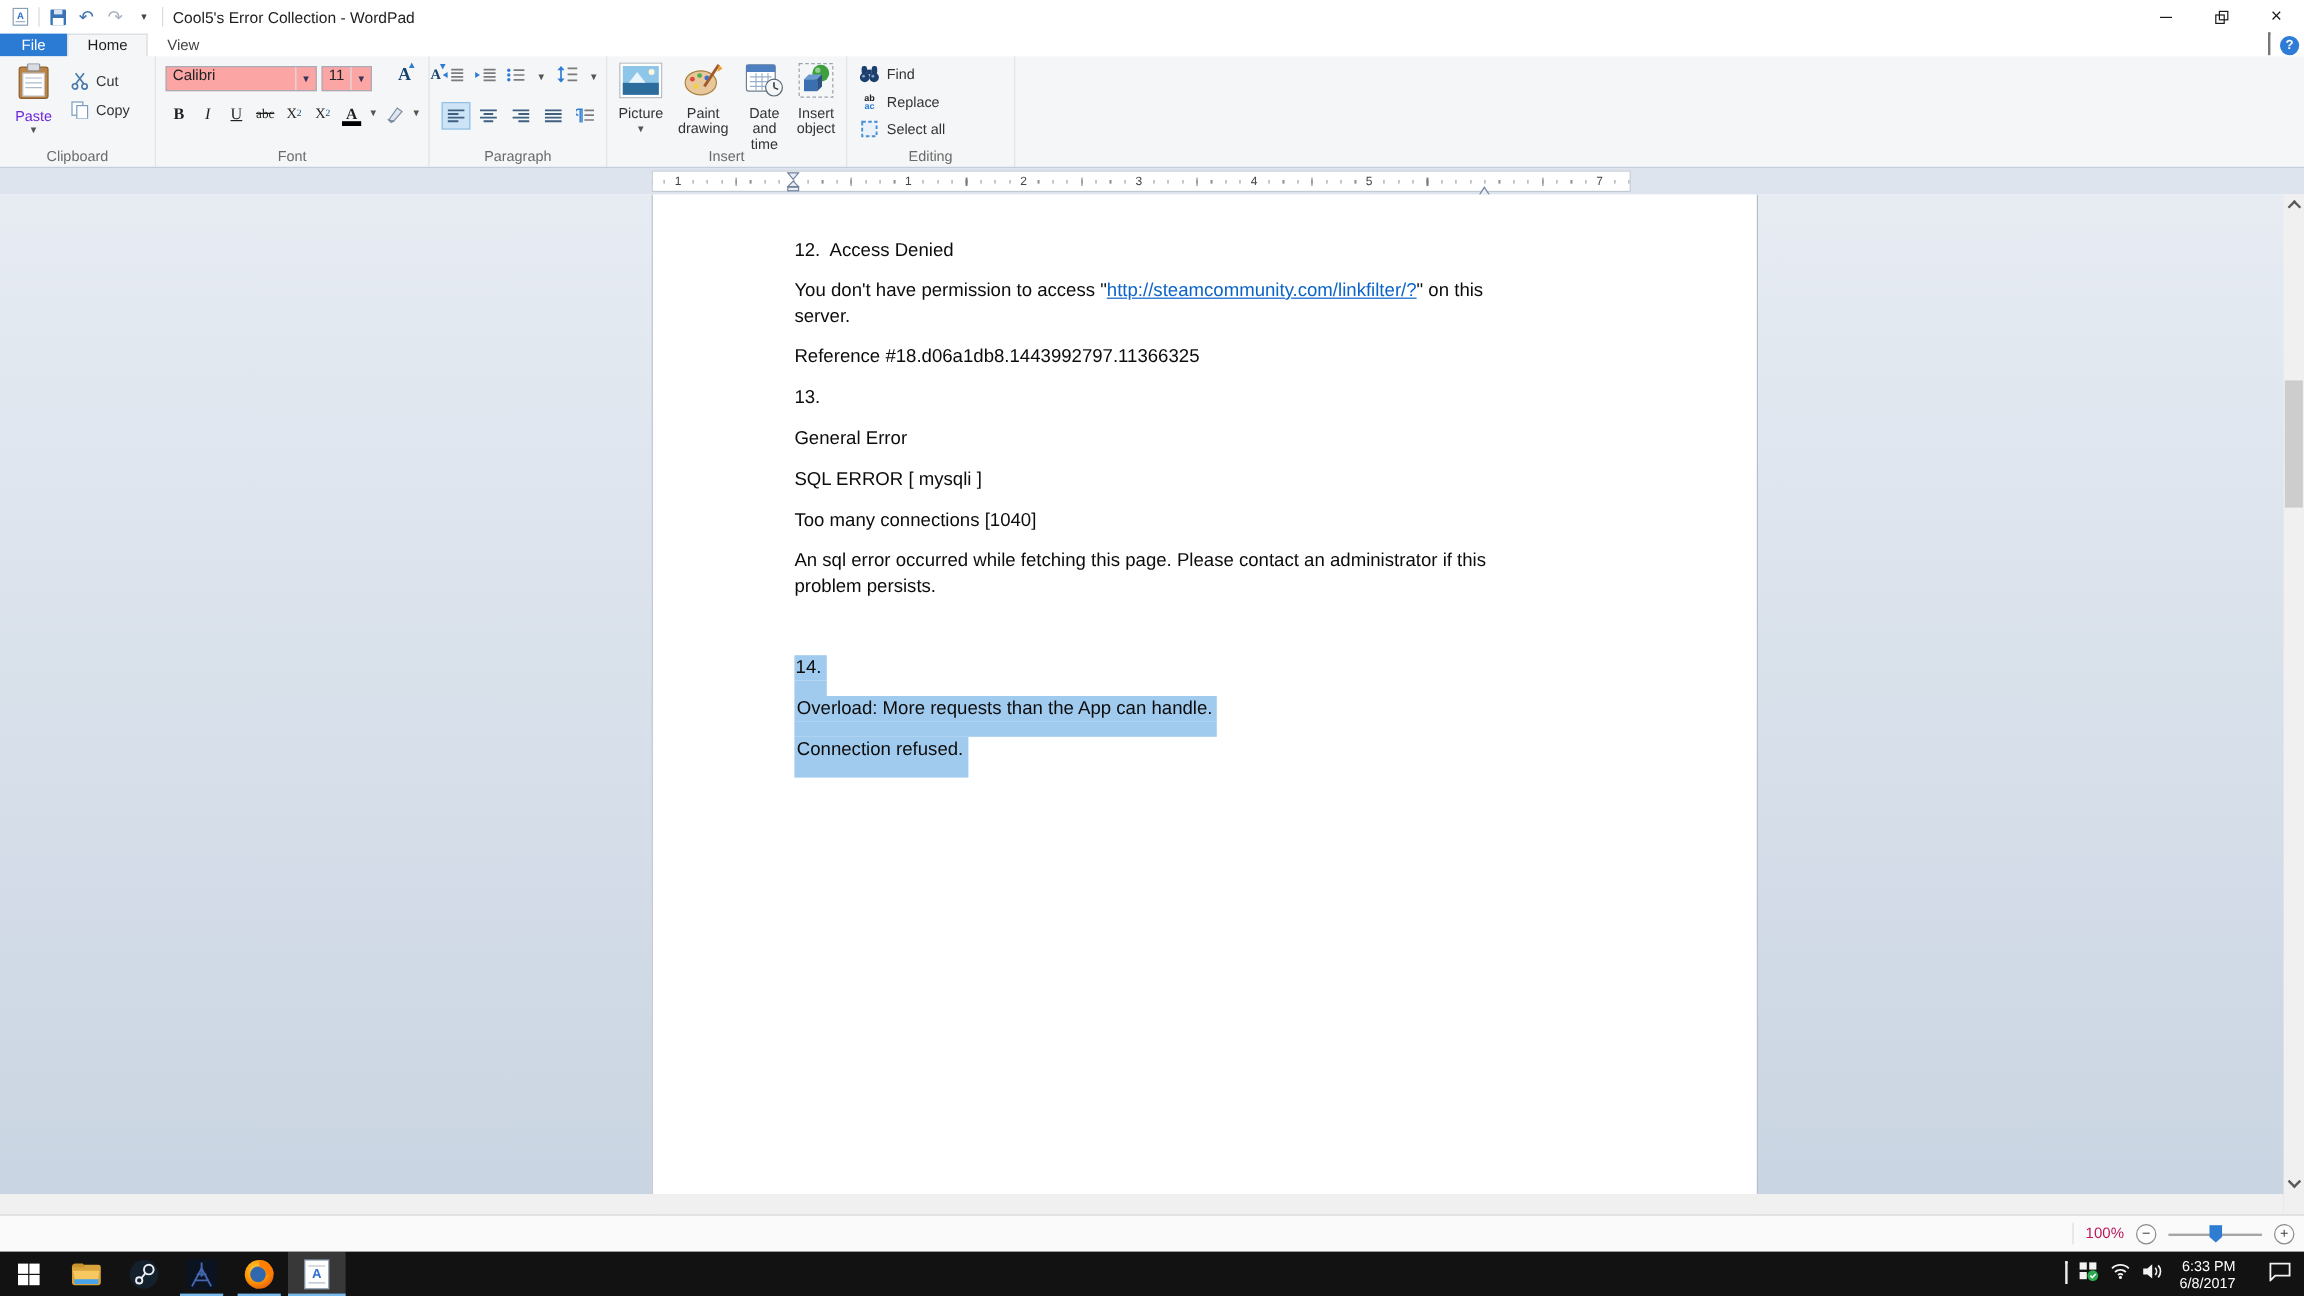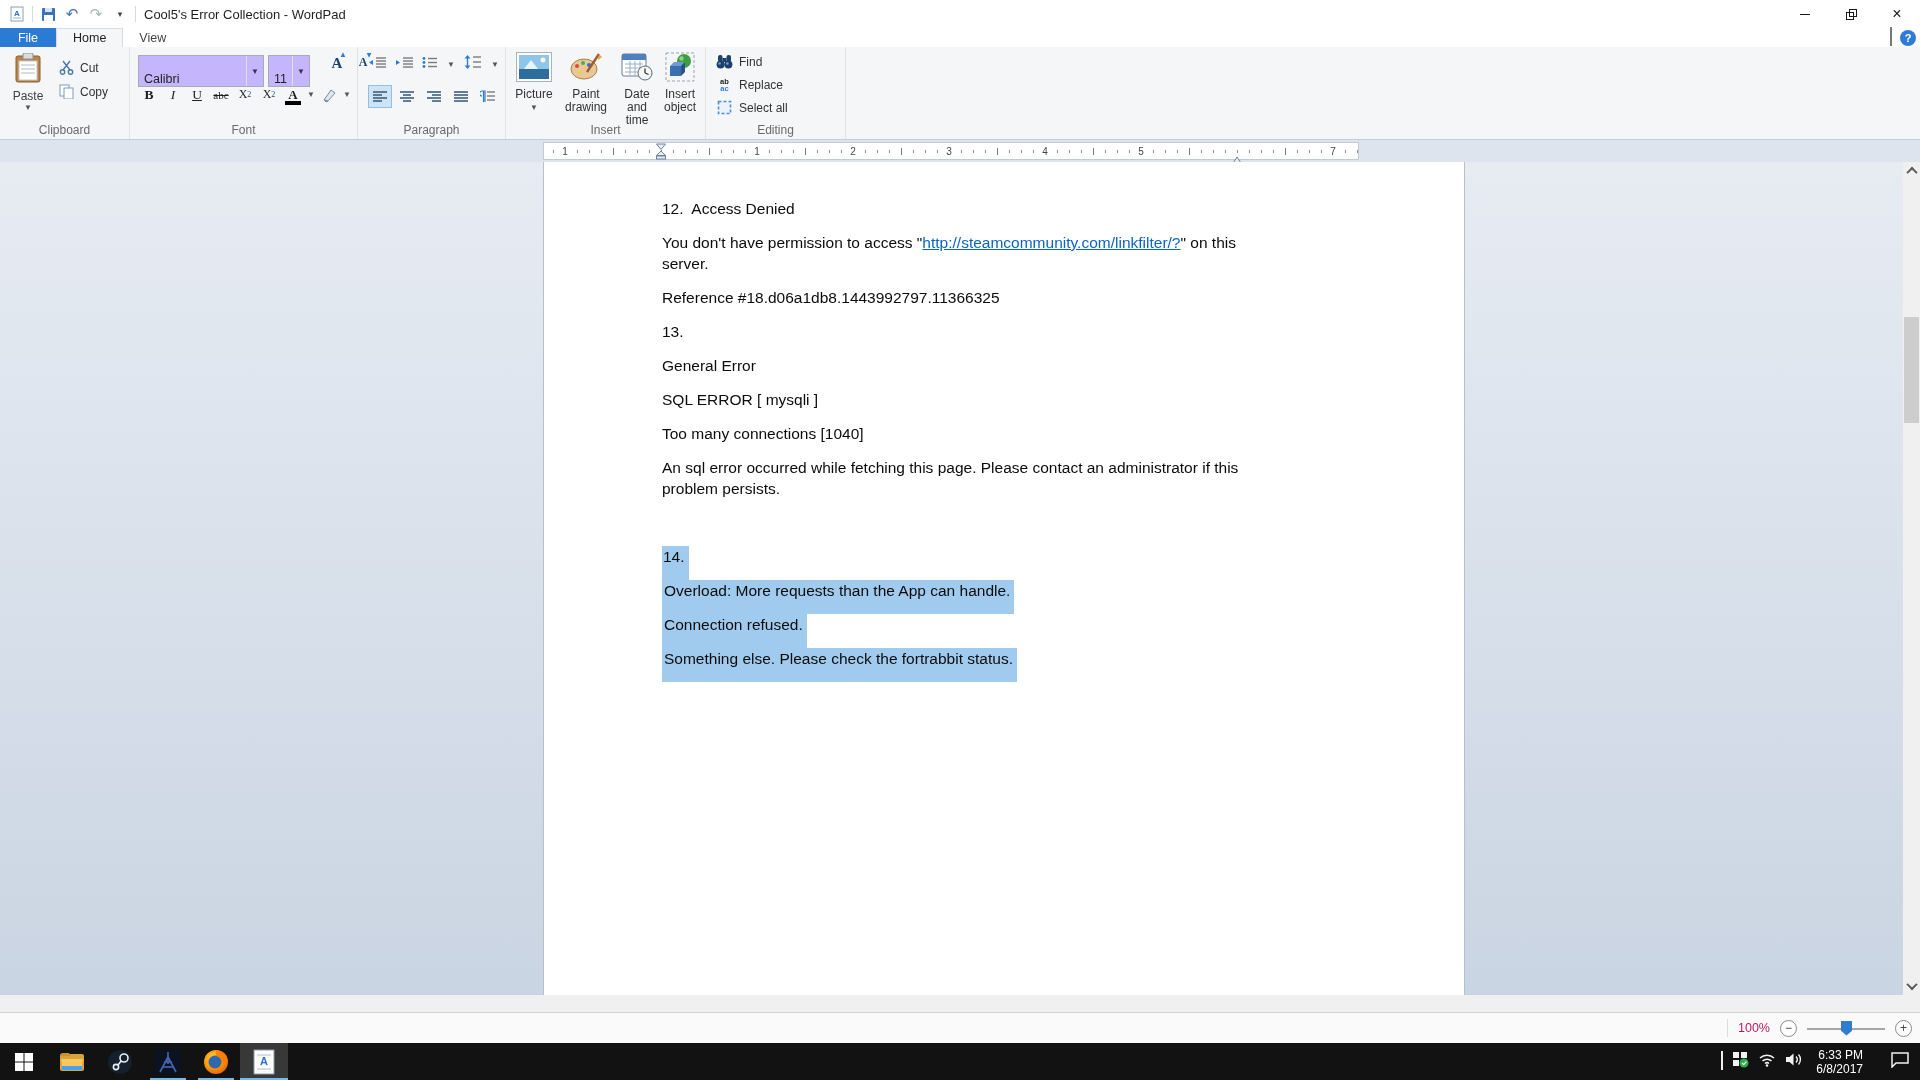--- a/index.html
+++ b/index.html
@@ -33,26 +33,26 @@
   .chev-up { width:8px; height:8px; border-left:2px solid #777; border-top:2px solid #777; transform:rotate(45deg) translateY(2px); }
   .help-btn { width:16px; height:16px; border-radius:50%; background:#2e7cd6; color:#fff; font-size:11px; font-weight:bold; display:flex; align-items:center; justify-content:center; }
 
   
   .ribbon { position:absolute; left:0; top:47px; width:1920px; height:93px; background:#f5f6f7; border-bottom:1px solid #c3cedd; display:flex; }
   .rgroup { position:relative; height:92px; border-right:1px solid #e0e3e7; }
   .rgroup-label { position:absolute; bottom:2px; left:0; width:100%; text-align:center; font-size:12px; color:#6a6a6a; }
   .g-clip { width:130px; } .g-font { width:228px; } .g-par { width:148px; } .g-ins { width:200px; } .g-edit { width:140px; }
 
   .paste-btn { position:absolute; left:6px; top:6px; width:44px; height:66px; text-align:center; }
-  .paste-btn .lab { font-size:12px; color:#404040; margin-top:2px; }
+  .paste-btn .lab { font-size:12px; color:#6d28d9; margin-top:2px; }
   .paste-btn .drop { font-size:8px; color:#555; }
   .smallrow { position:absolute; left:58px; display:flex; align-items:center; gap:5px; font-size:12px; color:#333; }
   .icon16 { width:17px; height:17px; display:flex; align-items:center; justify-content:center; }
 
-  .combo { position:absolute; background:#c4b5fd; border:1px solid #a5acb5; height:32px; display:flex; align-items:flex-end; font-size:12.5px; color:#222; }
+  .combo { position:absolute; background:#fca5a5; border:1px solid #a5acb5; height:21px; display:flex; align-items:flex-start; font-size:12.5px; color:#222; }
   .combo .arrow { margin-left:auto; font-size:8px; color:#335; padding:0 4px; border-left:1px solid #e0e0e0; height:100%; display:flex; align-items:center; }
   .combo .val { padding-left:5px; }
   .fontsize-btns { position:absolute; left:196px; top:8px; display:flex; gap:4px; }
   .grow-btn, .shrink-btn { font-family:"Liberation Serif", serif; font-weight:bold; color:#17456e; font-size:15px; position:relative; width:22px; text-align:center; }
   .caret-up { position:absolute; top:-5px; right:1px; font-size:8px; color:#2e7cd6; }
   .caret-dn { position:absolute; top:-4px; right:1px; font-size:8px; color:#2e7cd6; transform:rotate(180deg); }
   .fmtrow { position:absolute; left:8px; top:36px; display:flex; align-items:center; gap:2px; }
   .fmt-btn { min-width:22px; height:23px; display:flex; align-items:center; justify-content:center; font-size:13.5px; color:#1f1f1f; font-family:"Liberation Serif", serif; }
   .fmt-b { font-weight:bold; } .fmt-i { font-style:italic; } .fmt-u { text-decoration:underline; }
   .fmt-s { font-size:11px; text-decoration:line-through; }
@@ -472,21 +472,20 @@
         <div class="para"><span class="hl">Reference #18.d06a1db8.1443992797.11366325</span></div>
         <div class="para"><span class="hl">13.</span></div>
         <div class="para"><span class="hl">General Error</span></div>
         <div class="para"><span class="hl">SQL ERROR [ mysqli ]</span></div>
         <div class="para"><span class="hl">Too many connections [1040]</span></div>
         <div class="para"><span class="hl">An sql error occurred while fetching this page. Please contact an administrator if this problem persists.</span></div>
         <div class="para"><span class="hl"></span></div>
         <div class="para sel"><span class="hl">14.</span></div>
         <div class="para sel ind"><span class="hl">Overload: More requests than the App can handle.</span></div>
         <div class="para sel ind"><span class="hl">Connection refused.</span></div>
-        <div class="para sel ind"><span class="hl">Something else. Please check the fortrabbit status.</span></div>
       </div>
   </div>
   <div class="hscroll"></div>
   <div class="vscroll">
     <span class="scroll-btn" style="top:0;">
         <i class="chev up"></i>
       </span>
     <div class="vthumb"></div>
     <span class="scroll-btn" style="bottom:17px;">
         <i class="chev down"></i>

